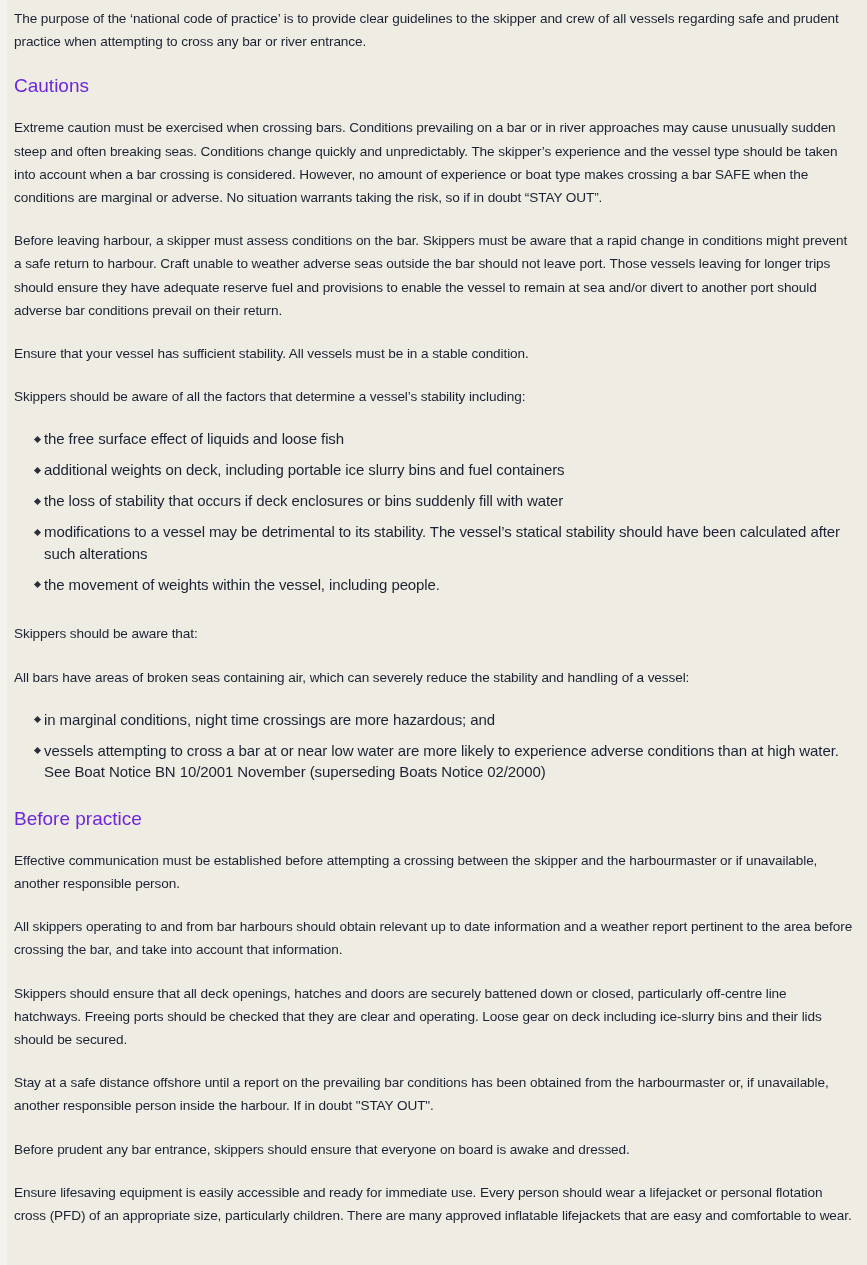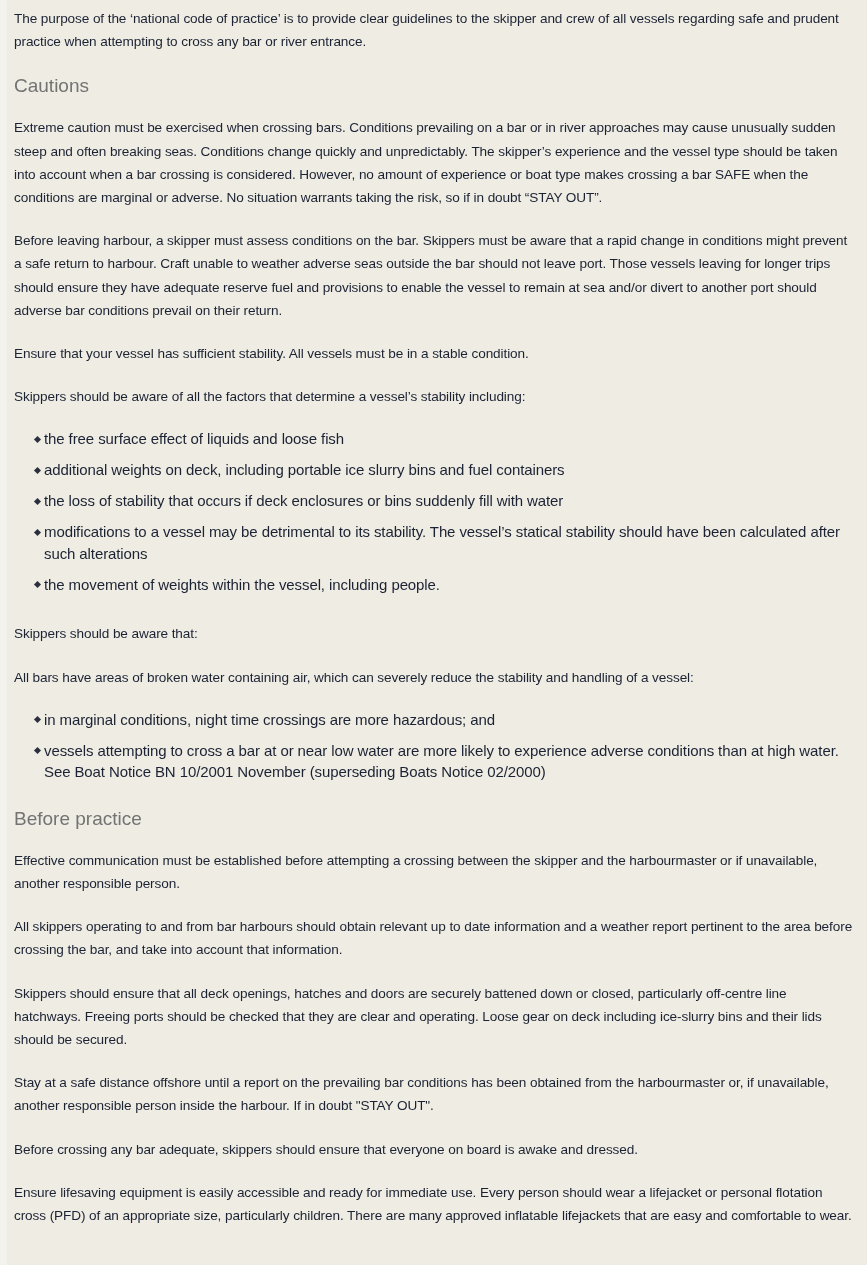--- a/index.html
+++ b/index.html
@@ -38,21 +38,21 @@
   }
   p.para {
     color: #1b2233;
     font-size: 13.6px;
     line-height: 23.2px;
     letter-spacing: -0.1px;
     margin: 0 0 20px 0;
     text-align: left;
   }
   h2.section-heading {
-    color: #737373;
+    color: #6d28d9;
     font-size: 19px;
     font-weight: 400;
     line-height: 26px;
     letter-spacing: 0px;
     margin: 0 0 17px 0;
     padding: 0;
   }
   ul.bullets {
     list-style: none;
     margin: 0 0 20px 0;
@@ -122,21 +122,21 @@
       <li>
         <span class="bullet-mark"></span>
         <span>the movement of weights within the vessel, including people.</span>
       </li>
     </ul>
 
     <div class="block-gap-md"></div>
 
     <p class="para">Skippers should be aware that:</p>
 
-    <p class="para">All bars have areas of broken water containing air, which can severely reduce the stability and handling of a vessel:</p>
+    <p class="para">All bars have areas of broken seas containing air, which can severely reduce the stability and handling of a vessel:</p>
 
     <ul class="bullets">
       <li>
         <span class="bullet-mark"></span>
         <span>in marginal conditions, night time crossings are more hazardous; and</span>
       </li>
       <li>
         <span class="bullet-mark"></span>
         <span>vessels attempting to cross a bar at or near low water are more likely to experience adverse conditions than at high water. See Boat Notice BN 10/2001 November (superseding Boats Notice 02/2000)</span>
       </li>
@@ -147,18 +147,18 @@
     <h2 class="section-heading">Before practice</h2>
 
     <p class="para">Effective communication must be established before attempting a crossing between the skipper and the harbourmaster or if unavailable, another responsible person.</p>
 
     <p class="para">All skippers operating to and from bar harbours should obtain relevant up to date information and a weather report pertinent to the area before crossing the bar, and take into account that information.</p>
 
     <p class="para">Skippers should ensure that all deck openings, hatches and doors are securely battened down or closed, particularly off-centre line hatchways. Freeing ports should be checked that they are clear and operating. Loose gear on deck including ice-slurry bins and their lids should be secured.</p>
 
     <p class="para">Stay at a safe distance offshore until a report on the prevailing bar conditions has been obtained from the harbourmaster or, if unavailable, another responsible person inside the harbour. If in doubt "STAY OUT".</p>
 
-    <p class="para">Before crossing any bar adequate, skippers should ensure that everyone on board is awake and dressed.</p>
+    <p class="para">Before prudent any bar entrance, skippers should ensure that everyone on board is awake and dressed.</p>
 
     <p class="para">Ensure lifesaving equipment is easily accessible and ready for immediate use. Every person should wear a lifejacket or personal flotation cross (PFD) of an appropriate size, particularly children. There are many approved inflatable lifejackets that are easy and comfortable to wear.</p>
 
   </div>
 </div>
 
 </body></html>

